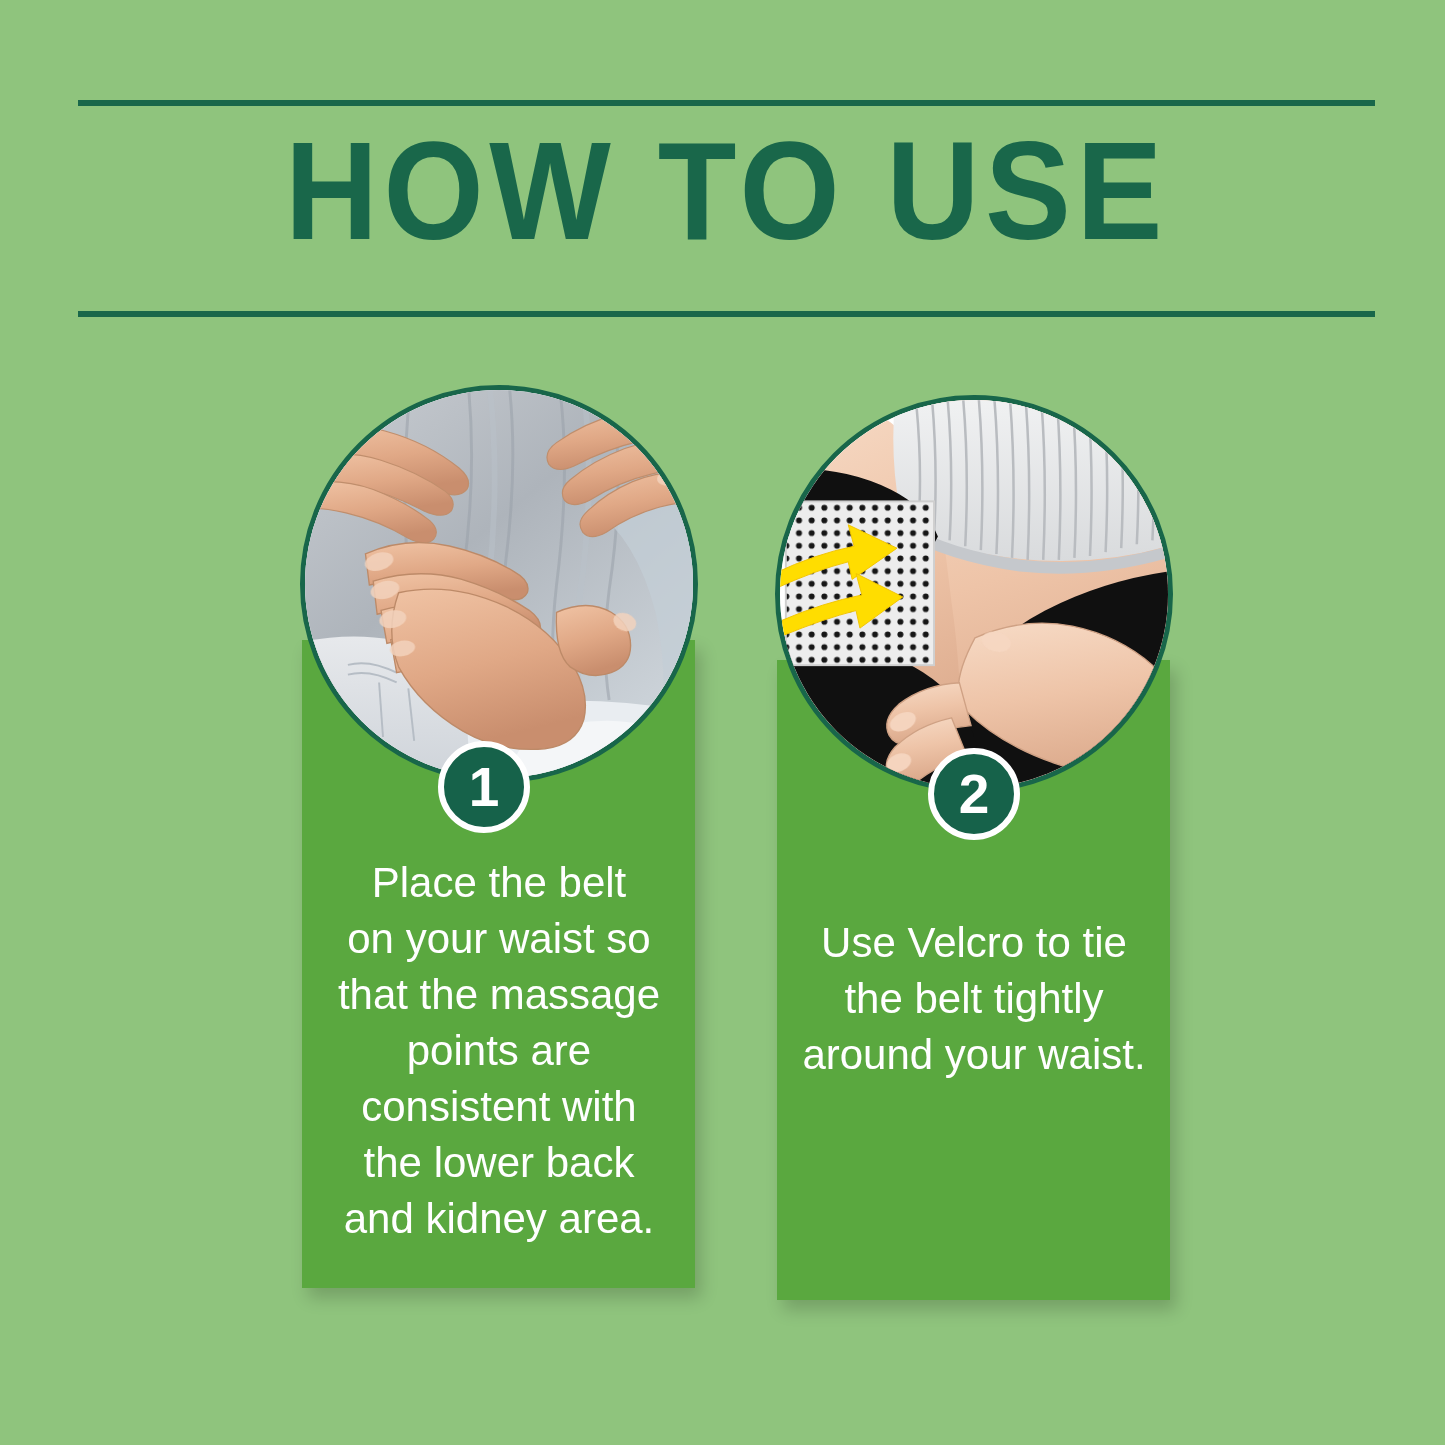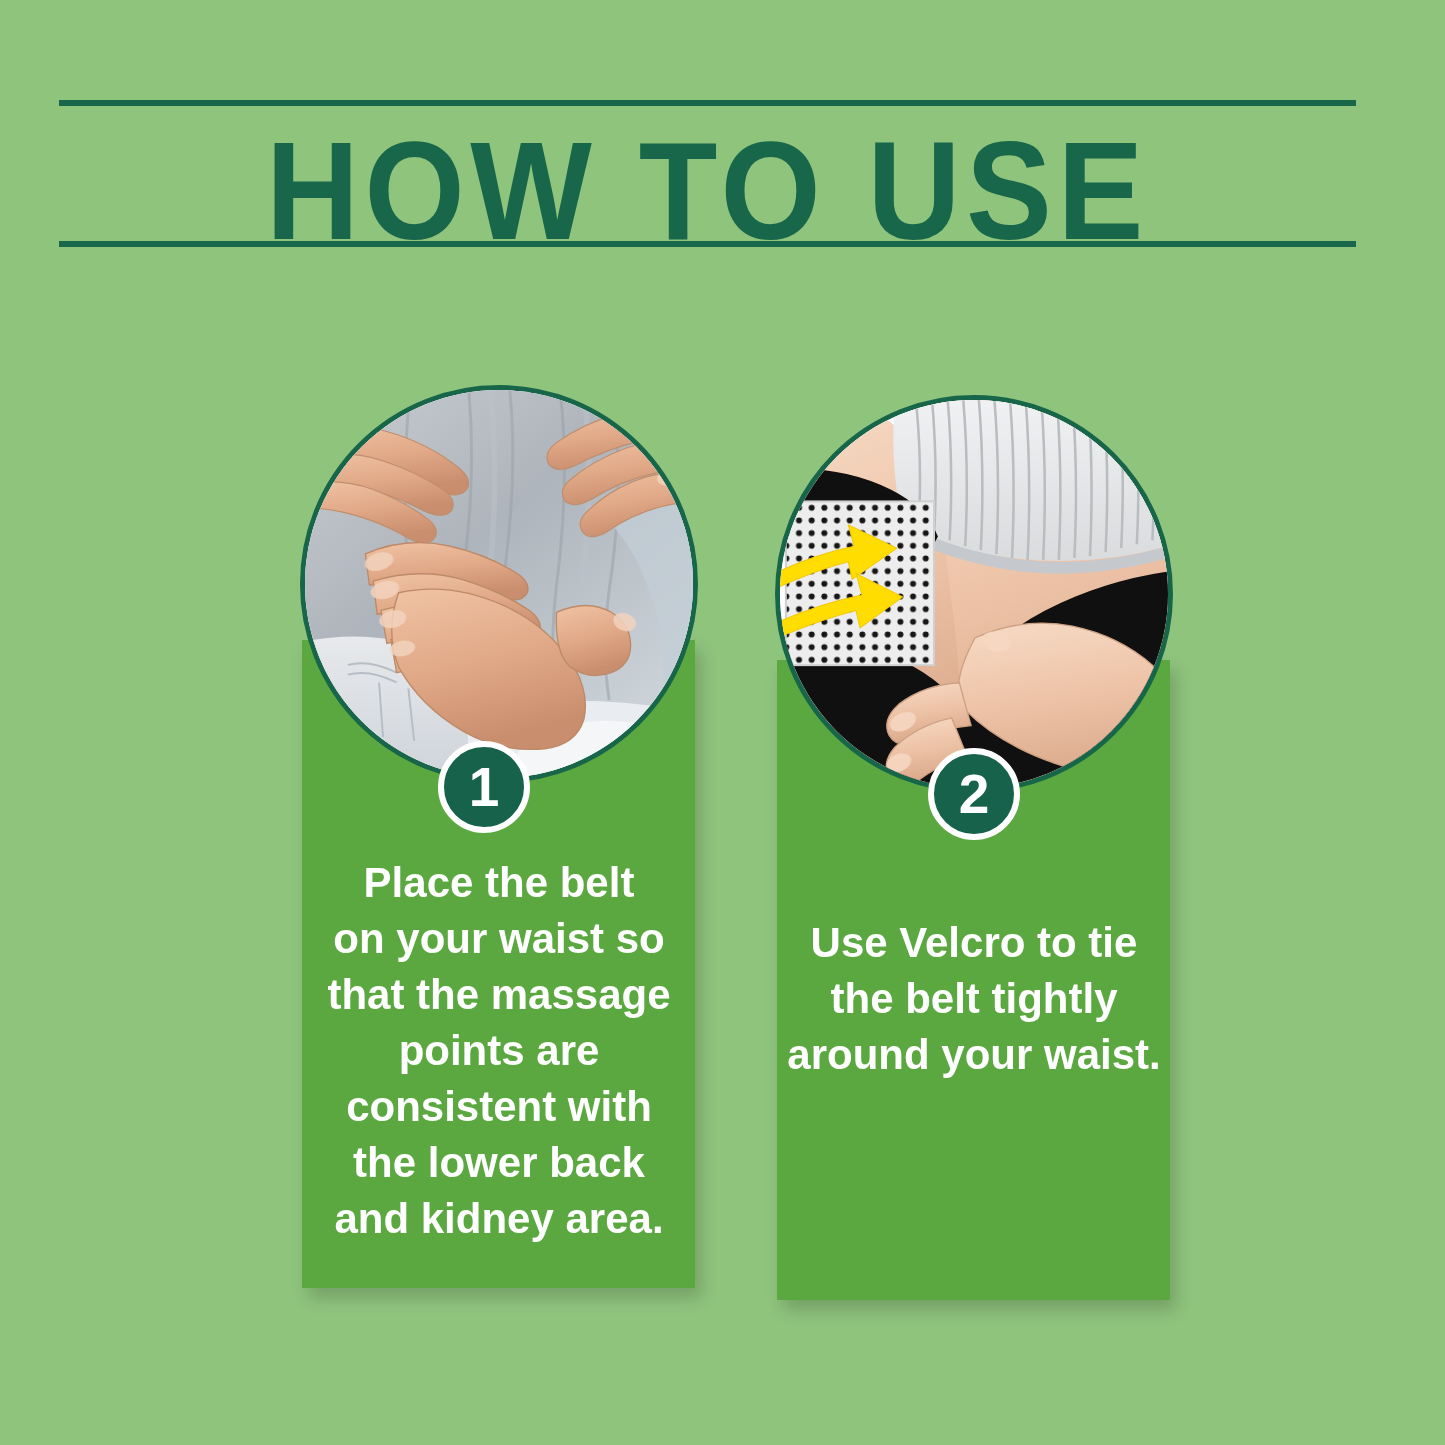--- a/index.html
+++ b/index.html
@@ -11,24 +11,24 @@
     height: 1445px;
     background: #8fc47d;
     font-family: "Liberation Sans", sans-serif;
     overflow: hidden;
     position: relative;
   }
 
   
   #header {
     position: absolute;
-    left: 59px;
+    left: 78px;
     top: 100px;
     width: 1297px;
-    height: 147px;
+    height: 217px;
   }
   .rule {
     position: absolute;
     left: 0;
     width: 100%;
     height: 6px;
     background: #19674a;
   }
   .rule.top { top: 0; }
   .rule.bottom { bottom: 0; }
@@ -97,21 +97,21 @@
     font-weight: bold;
     line-height: 1;
   }
   .step-caption {
     position: absolute;
     color: #ffffff;
     text-align: center;
     font-size: 42px;
     line-height: 56px;
     white-space: pre-line;
-    font-weight: 700;
+    font-weight: 400;
   }
 
   
   #step-1 .step-card { left: 302px; top: 640px; width: 393px; height: 648px; }
   #step-1 .step-photo { left: 300px; top: 385px; width: 398px; height: 398px; }
   #step-1 .badge { left: 438px; top: 741px; }
   #step-1 .step-caption { left: 306px; top: 855px; width: 386px; }
 
   
   #step-2 .step-card { left: 777px; top: 660px; width: 393px; height: 640px; }

